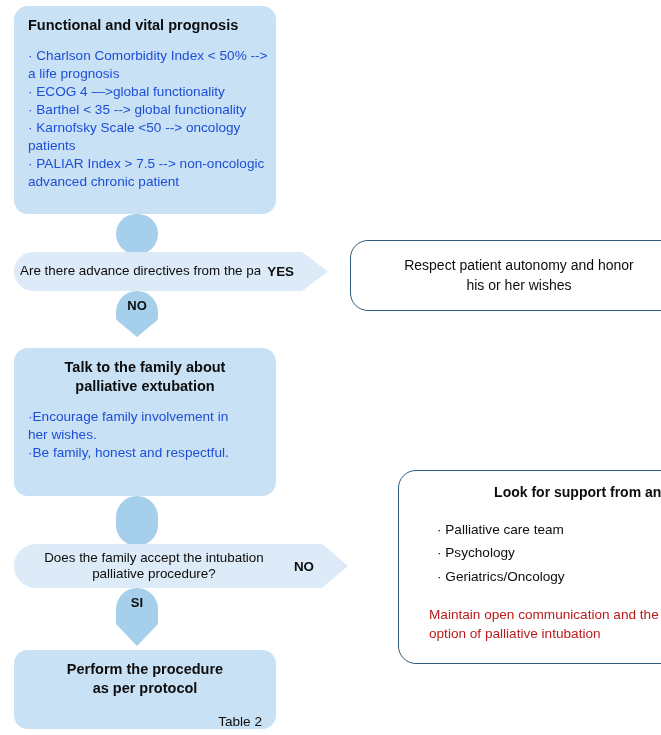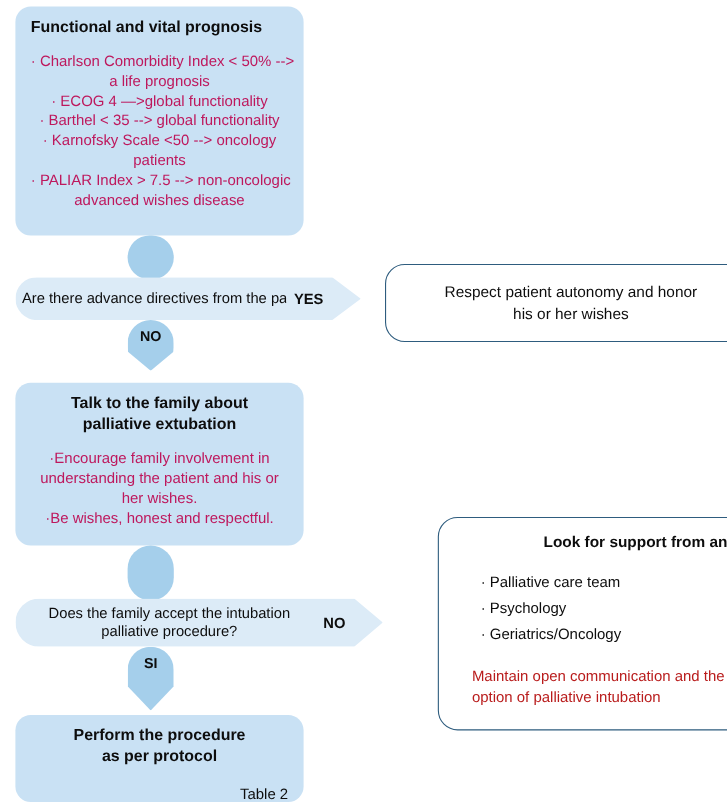--- a/index.html
+++ b/index.html
@@ -31,23 +31,22 @@
     font-weight: bold;
     font-size: 14.5px;
     line-height: 1.3;
     color: #0d0d0d;
   }
   .proc-title.centered { text-align: center; }
 
   .proc-body {
     font-size: 13.6px;
     line-height: 1.33;
-    color: #be185d;
+    color: #1d4ed8;
     margin-top: 12px;
-    text-align: center;
   }
   .proc-body .ln { white-space: nowrap; }
 
   .proc-sub {
     font-size: 13.6px;
     text-align: right;
     margin-top: 16px;
     color: #0d0d0d;
   }
 
@@ -160,21 +159,21 @@
   <div class="proc-box" id="box-prognosis">
     <div class="proc-title">Functional and vital prognosis</div>
     <div class="proc-body">
       <div class="ln">· Charlson Comorbidity Index &lt; 50% --&gt;</div>
       <div class="ln"> a life prognosis</div>
       <div class="ln">· ECOG 4 —&gt;global functionality</div>
       <div class="ln">· Barthel &lt; 35 --&gt; global functionality</div>
       <div class="ln">· Karnofsky Scale &lt;50 --&gt; oncology</div>
       <div class="ln">patients</div>
       <div class="ln">· PALIAR Index &gt; 7.5 --&gt; non-oncologic</div>
-      <div class="ln">advanced wishes disease</div>
+      <div class="ln">advanced chronic patient</div>
     </div>
   </div>
 
   <div class="shaft" id="shaft-1"></div>
 
   <div class="dec-arrow" id="dec-1">
     <span class="dec-text nowrap">Are there advance directives from the patient</span>
     <span class="dec-branch">YES</span>
   </div>
 
@@ -189,23 +188,22 @@
     </div>
   </div>
 
   <div class="proc-box" id="box-family">
     <div class="proc-title centered">
       <div>Talk to the family about</div>
       <div>palliative extubation</div>
     </div>
     <div class="proc-body">
       <div class="ln">·Encourage family involvement in</div>
-      <div class="ln">understanding the patient and his or</div>
       <div class="ln">her wishes.</div>
-      <div class="ln">·Be wishes, honest and respectful.</div>
+      <div class="ln">·Be family, honest and respectful.</div>
     </div>
   </div>
 
   <div class="shaft" id="shaft-2"></div>
 
   <div class="dec-arrow" id="dec-2">
     <span class="dec-text">
       <span style="display:block">Does the family accept the intubation</span>
       <span style="display:block">palliative procedure?</span>
     </span>

